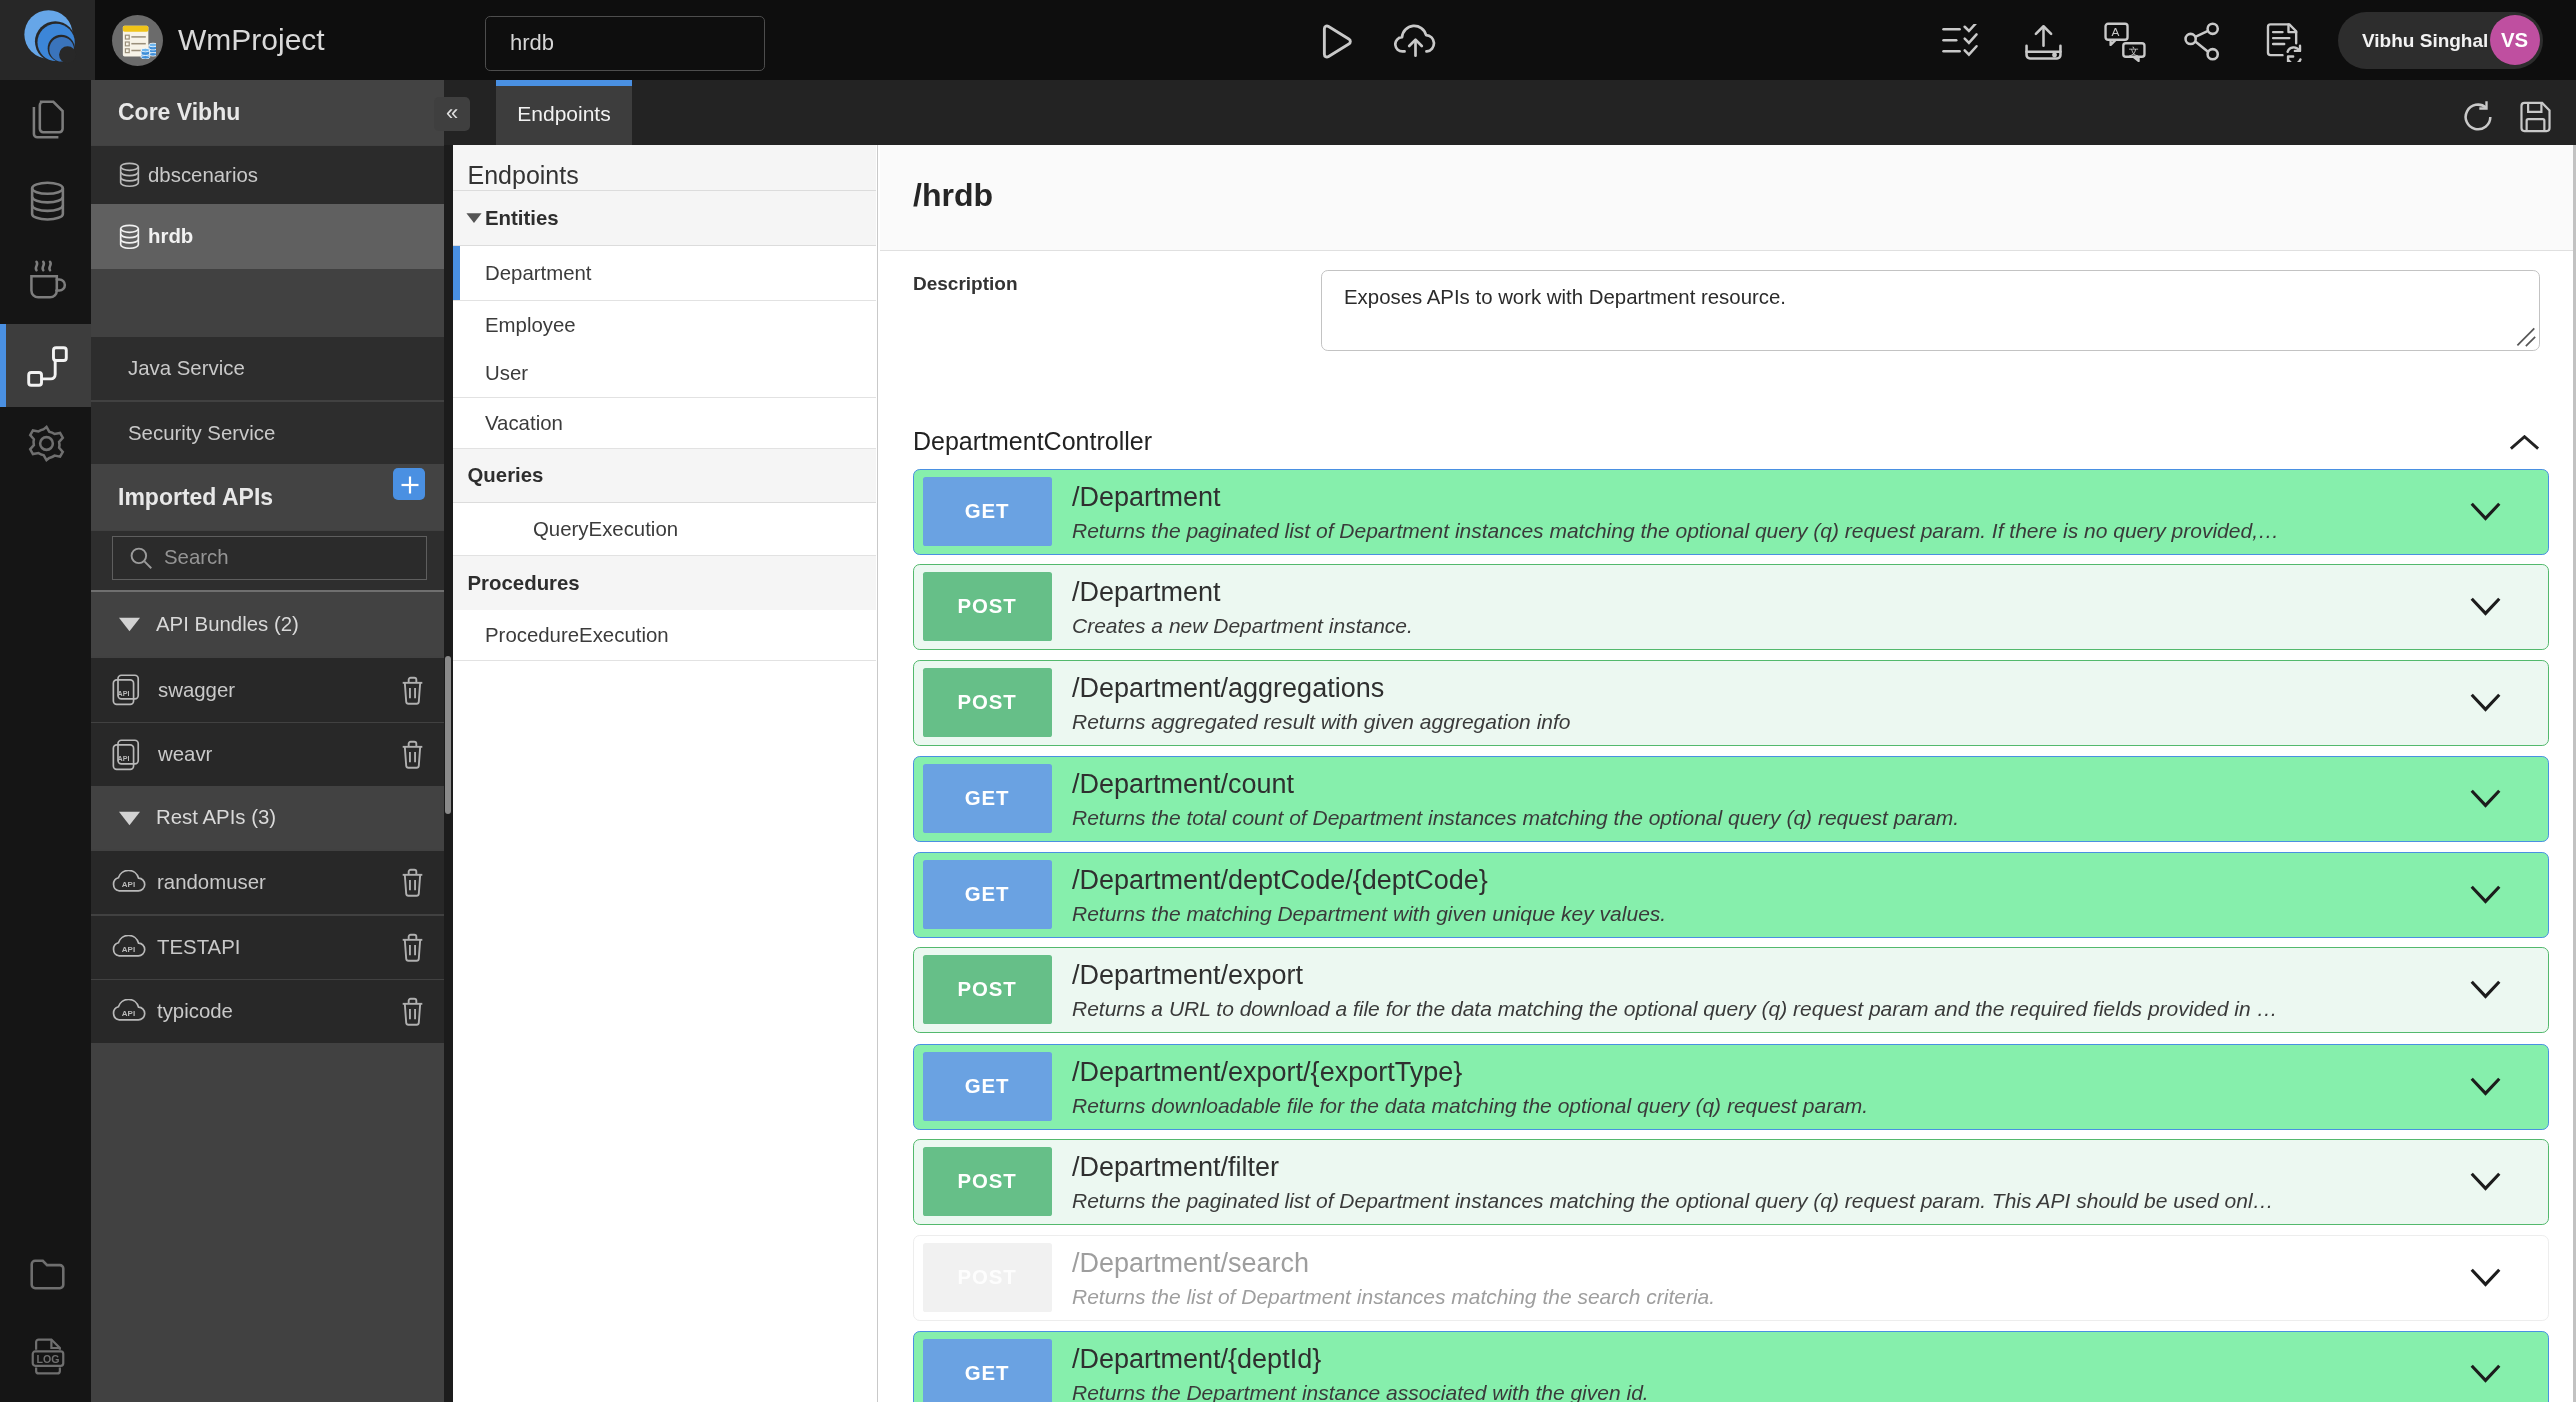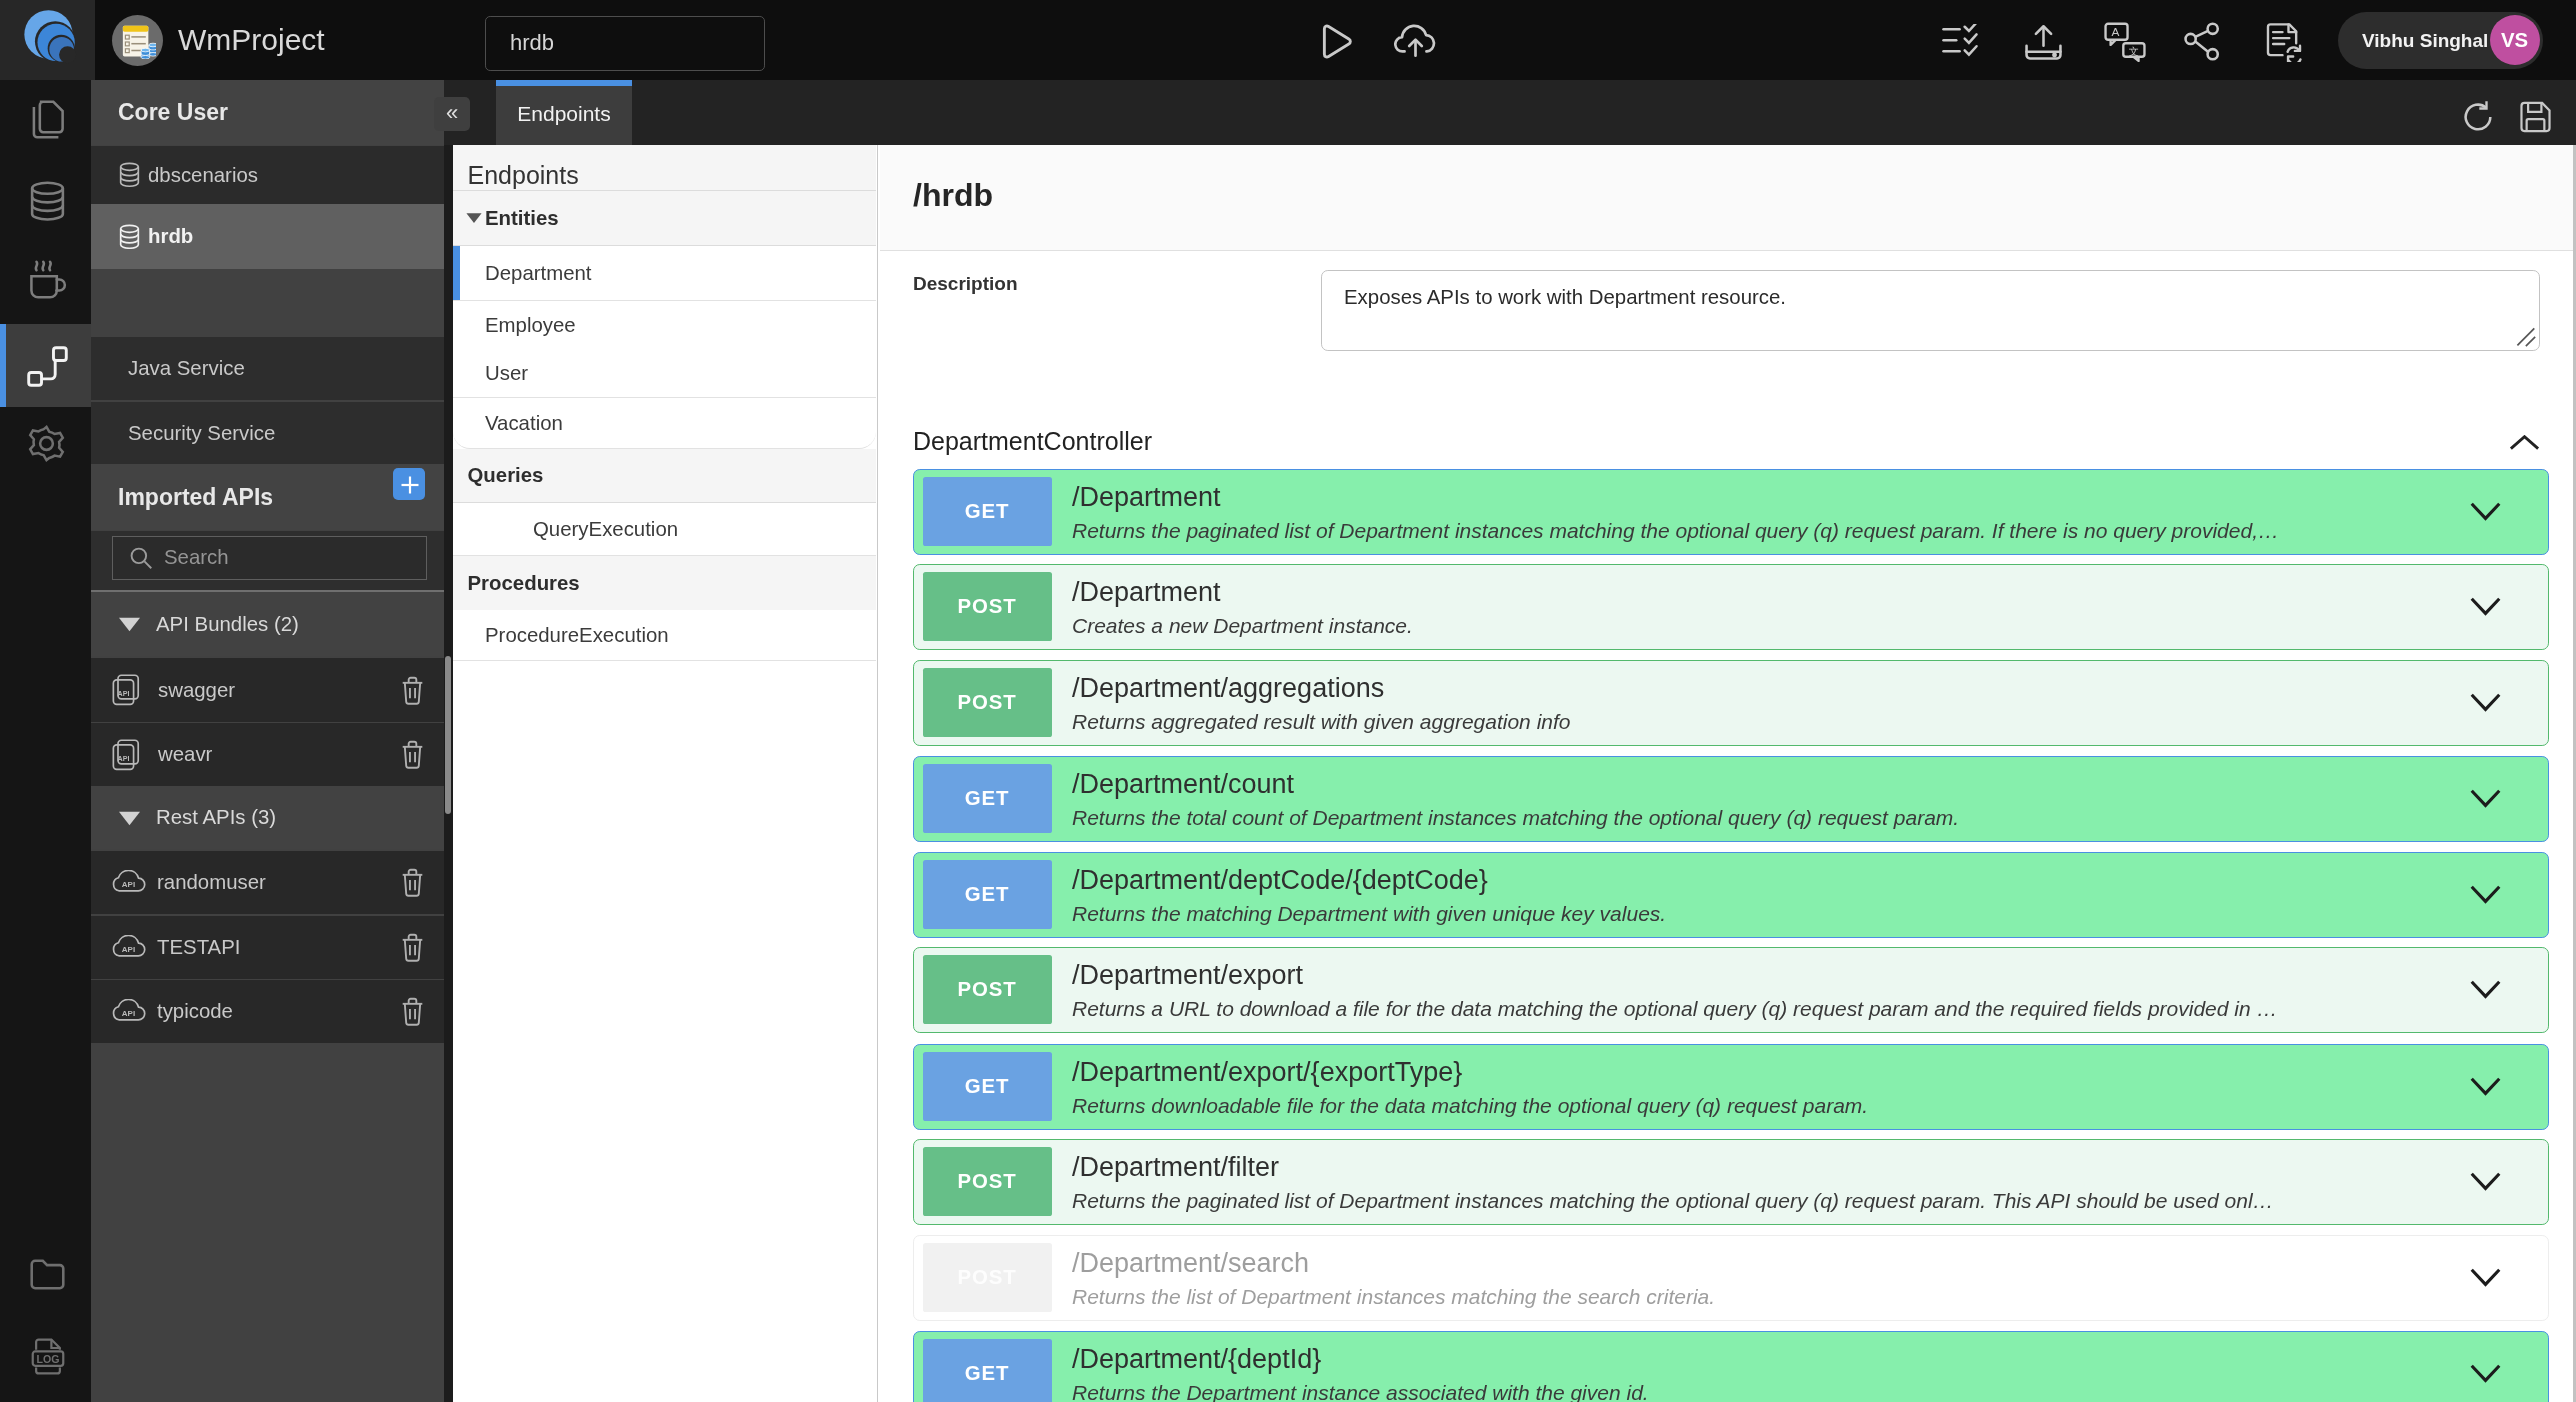--- a/index.html
+++ b/index.html
@@ -215,21 +215,21 @@
         <path d="M6 36 V40 a3 3 0 0 0 3 3 H31 a3 3 0 0 0 3 -3 V36"></path>
         <rect x="2" y="17" width="36" height="17" rx="3"></rect>
         <text x="20" y="30.5" font-size="12.5" font-weight="bold" fill="#6f6f6f" stroke="none" text-anchor="middle" font-family="Liberation Sans">LOG</text>
       </g>
     </svg>
 
 </div>
 
 <div id="sidebar">
   <div class="abs sbhead" style="left:0;top:0;width:353px;height:65px;">
-      <span class="lbl" style="left:27px;">Core User</span>
+      <span class="lbl" style="left:27px;">Core Vibhu</span>
     </div>
   <div class="abs sbrow" style="left:0;top:66px;width:353px;height:58px;">
     <span class="lbl" style="left:28px;">
         <svg width="21" height="25.6" viewBox="0 0 25 30">
           <g fill="none" stroke="#b9b9b9" stroke-width="2">
             <ellipse cx="12.5" cy="5.5" rx="10.5" ry="4.2"></ellipse>
             <path d="M2 5.5v6.3c0 2.3 4.7 4.2 10.5 4.2s10.5-1.9 10.5-4.2V5.5"></path>
             <path d="M2 11.8v6.3c0 2.3 4.7 4.2 10.5 4.2s10.5-1.9 10.5-4.2v-6.3"></path>
             <path d="M2 18.1v6.3c0 2.3 4.7 4.2 10.5 4.2s10.5-1.9 10.5-4.2v-6.3"></path>
           </g>
@@ -446,21 +446,21 @@
   <div class="abs lp-item" style="left:0;top:101px;width:423px;height:55px;">
     <span class="abs" style="left:0;top:0;width:6.8px;height:54px;background:#4a90e2;"></span>
     <span class="lp-row-lbl" style="left:32px;font-size:20.4px;">Department</span>
   </div>
   <div class="abs lp-item" style="left:0;top:156px;width:423px;height:49px;">
       <span class="lp-row-lbl" style="left:32px;font-size:20.4px;">Employee</span>
     </div>
   <div class="abs lp-item" style="left:0;top:204px;width:423px;height:49px;">
       <span class="lp-row-lbl" style="left:32px;font-size:20.4px;">User</span>
     </div>
-  <div class="abs lp-item" style="left:0;top:254px;width:423px;height:50px;border-radius:17px;">
+  <div class="abs lp-item" style="left:0;top:254px;width:423px;height:50px;">
       <span class="lp-row-lbl" style="left:32px;font-size:20.4px;">Vacation</span>
     </div>
   <div class="abs lp-head" style="left:0;top:304px;width:423px;height:54px;">
       <span class="lp-row-lbl" style="left:14.5px;font-size:20.4px;font-weight:bold;color:#2e2e2e;">Queries</span>
     </div>
   <div class="abs lp-item" style="left:0;top:358px;width:423px;height:53px;">
       <span class="lp-row-lbl" style="left:32px;font-size:20.4px;margin-left:48px;">QueryExecution</span>
     </div>
   <div class="abs lp-head" style="left:0;top:411px;width:423px;height:55px;">
       <span class="lp-row-lbl" style="left:14.5px;font-size:20.4px;font-weight:bold;color:#2e2e2e;">Procedures</span>

